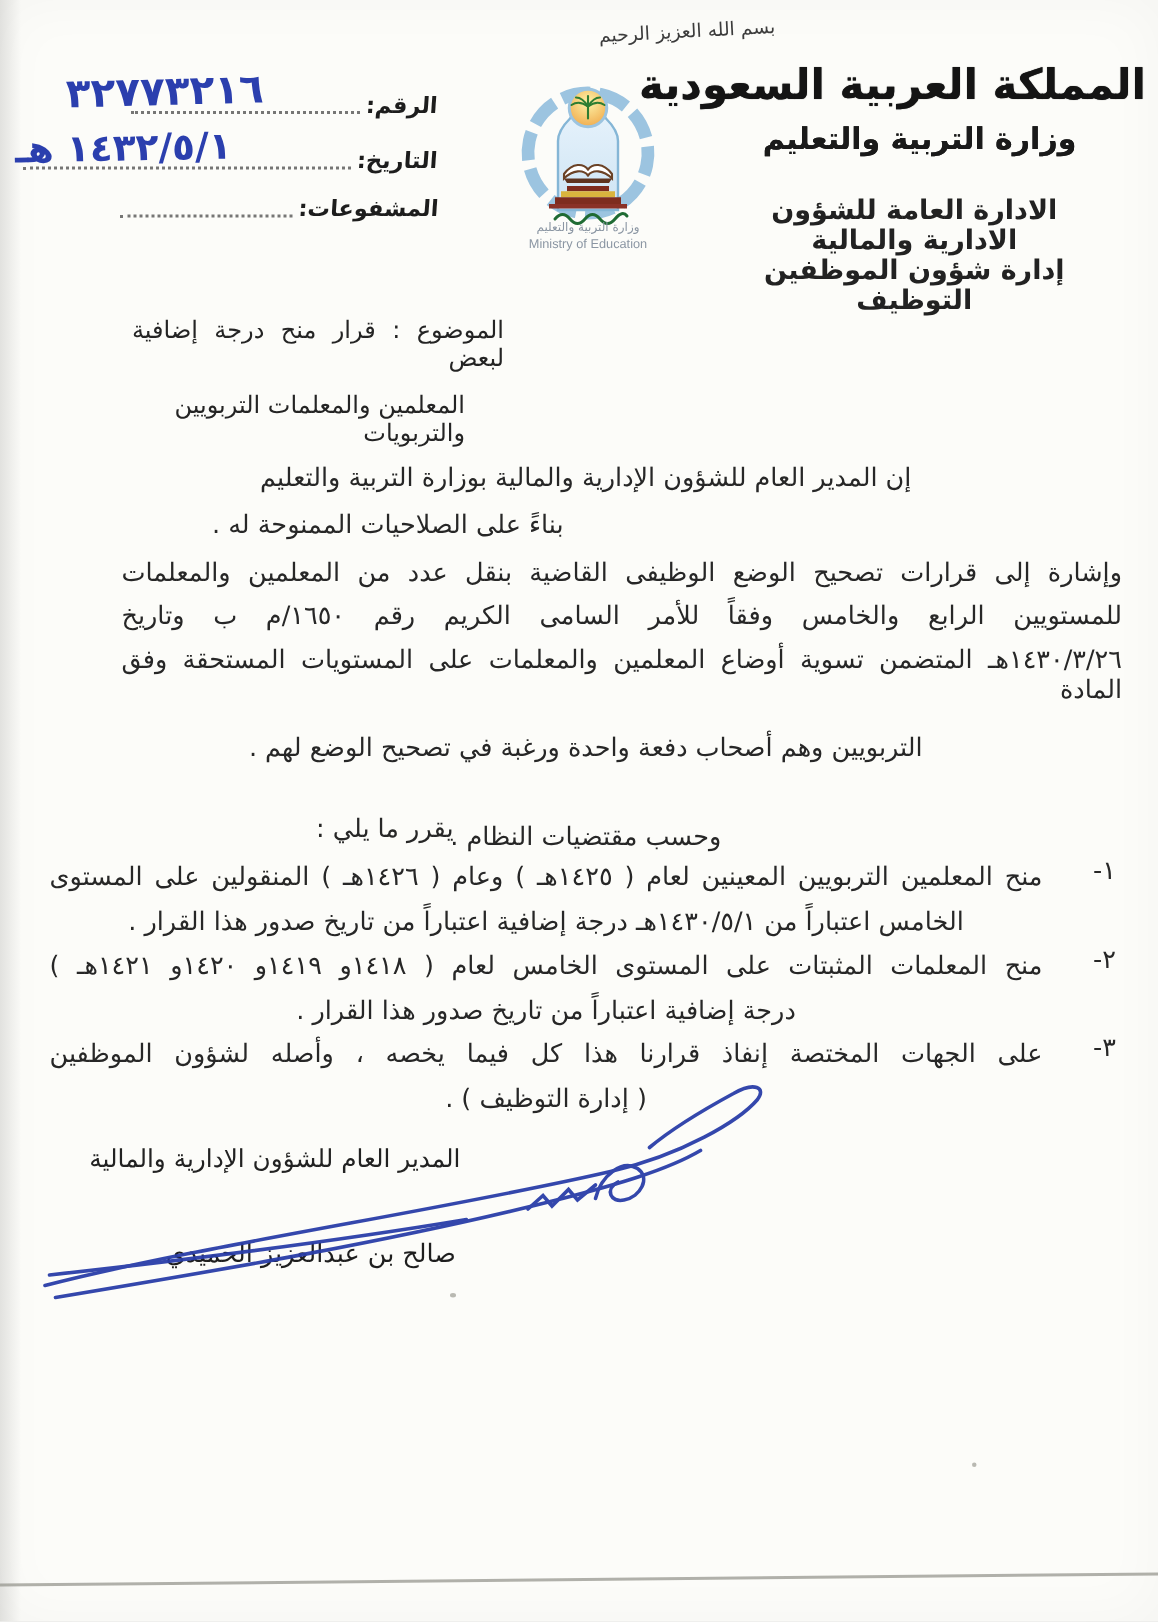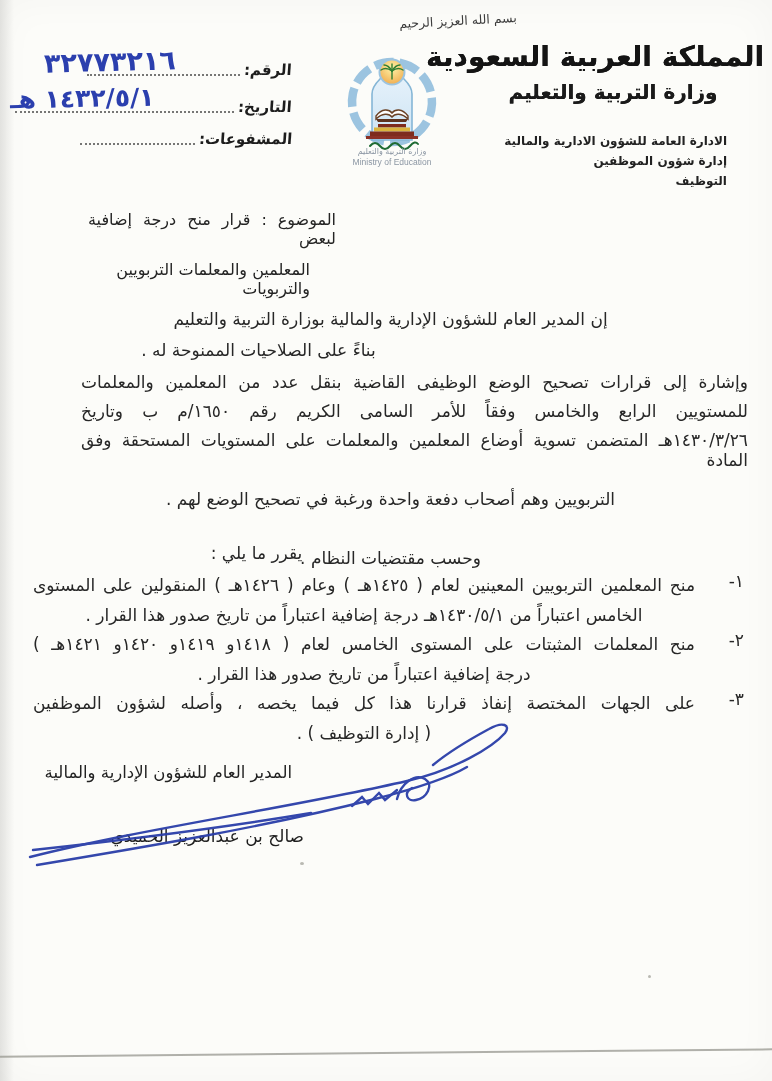--- a/index.html
+++ b/index.html
@@ -17,22 +17,22 @@
   .meta-dots{flex:1;border-bottom:2px dotted #4a4a4a;margin:0 4px 4px 0;height:1px;opacity:.75;}
   .hand{position:absolute;color:#2b3fae;font-weight:bold;white-space:nowrap;direction:rtl;}
   .hand-number{left:44px;top:46px;font-size:27px;letter-spacing:5px;transform:rotate(-1.5deg);}
   .hand-date{left:10px;top:84px;font-size:25px;letter-spacing:2px;transform:rotate(-1deg);}
   
   .basmala{position:absolute;left:383px;top:13px;width:150px;font-size:12.5px;color:#3c3c3c;
     direction:rtl;text-align:center;transform:rotate(-3deg);white-space:nowrap;}
   .brand{position:absolute;right:8px;top:40px;width:302px;text-align:center;direction:rtl;}
   .kingdom{font-size:28px;font-weight:bold;color:#141414;text-shadow:0 0 .5px #141414;white-space:nowrap;}
   .ministry{font-size:20px;font-weight:bold;color:#1a1a1a;margin-top:7px;text-shadow:0 0 .4px #1a1a1a;white-space:nowrap;}
-  .dept{position:absolute;right:45px;top:131px;width:235px;direction:rtl;
-    font-size:12px;font-weight:bold;color:#222;line-height:20px;}
+  .dept{position:absolute;right:45px;top:131px;width:235px;text-align:center;direction:rtl;
+    font-size:18px;font-weight:bold;color:#222;line-height:20px;}
   
   .logo-wrap{position:absolute;left:330px;top:56px;width:124px;text-align:center;}
   .logo-caption{position:absolute;width:124px;text-align:center;color:#8b96a3;direction:rtl;}
   .cap-ar{left:330px;top:147px;font-size:8px;}
   .cap-en{left:330px;top:157px;font-size:8.5px;font-family:"Liberation Sans",sans-serif;direction:ltr;}
   
   .subject{position:absolute;left:44px;top:210px;width:292px;direction:rtl;font-size:16px;
     color:#242424;font-weight:500;}
   .subject .l1{text-align:justify;text-align-last:justify;margin-left:44px;}
   .subject .l2{margin-top:12px;text-align:right;padding-left:0;padding-right:26px;}
@@ -42,21 +42,21 @@
   .line{position:absolute;left:0;right:0;white-space:nowrap;}
   .wrapline{position:absolute;left:0;right:0;margin-left:48px;}
   .just{text-align:justify;text-align-last:justify;white-space:normal;}
   .r{text-align:center;}
   
   .dec-item{position:absolute;left:0;right:0;display:flex;direction:rtl;}
   .dec-num{width:53px;text-align:right;padding-right:4px;box-sizing:border-box;font-size:17px;}
   .dec-text{flex:1;line-height:29.5px;}
   .dec-text .dl{display:block;}
   
-  .sig-title{position:absolute;right:480px;top:763px;white-space:nowrap;direction:rtl;font-size:16.5px;color:#222;}
+  .sig-title{position:absolute;right:465px;top:763px;white-space:nowrap;direction:rtl;font-size:16.5px;color:#222;}
   .sig-name{position:absolute;right:468px;top:826px;white-space:nowrap;direction:rtl;font-size:17px;font-weight:500;color:#1e1e1e;}
   .sig-svg{position:absolute;left:15px;top:695px;pointer-events:none;}
   
   .bottom-edge{position:absolute;left:-6px;top:1052px;width:790px;border-top:2px solid #97978f;
     transform:rotate(-0.55deg);opacity:.75;}
   .speck{position:absolute;background:#b9b9b2;border-radius:50%;}
 </style>
 </head>
 <body>
 

